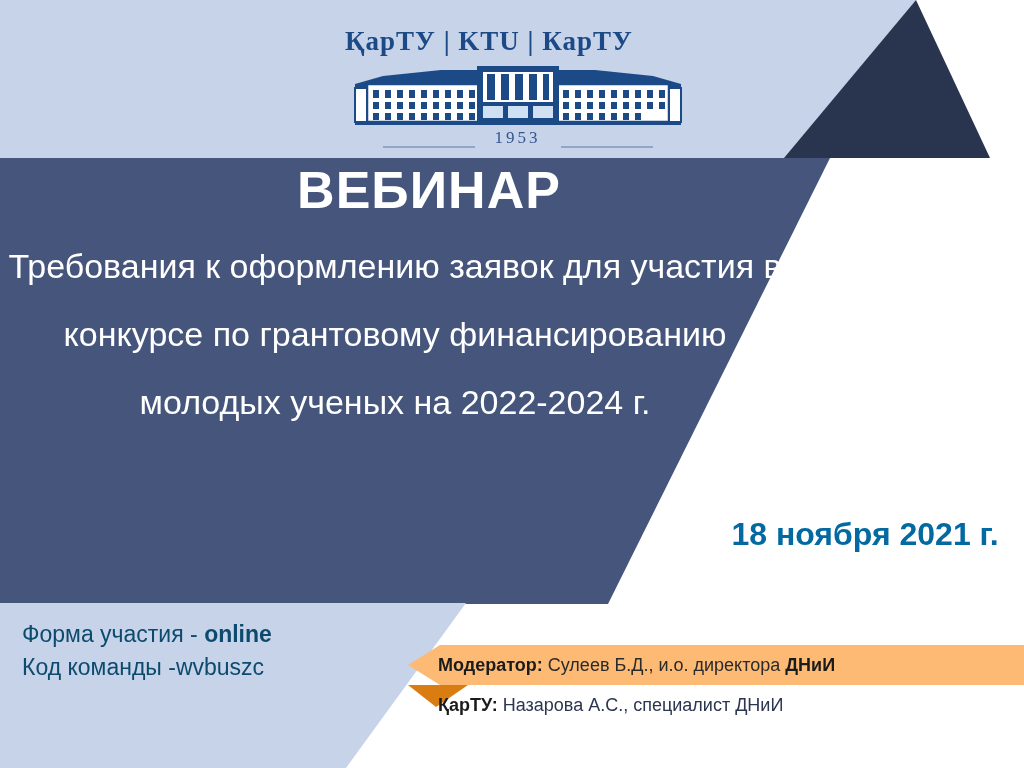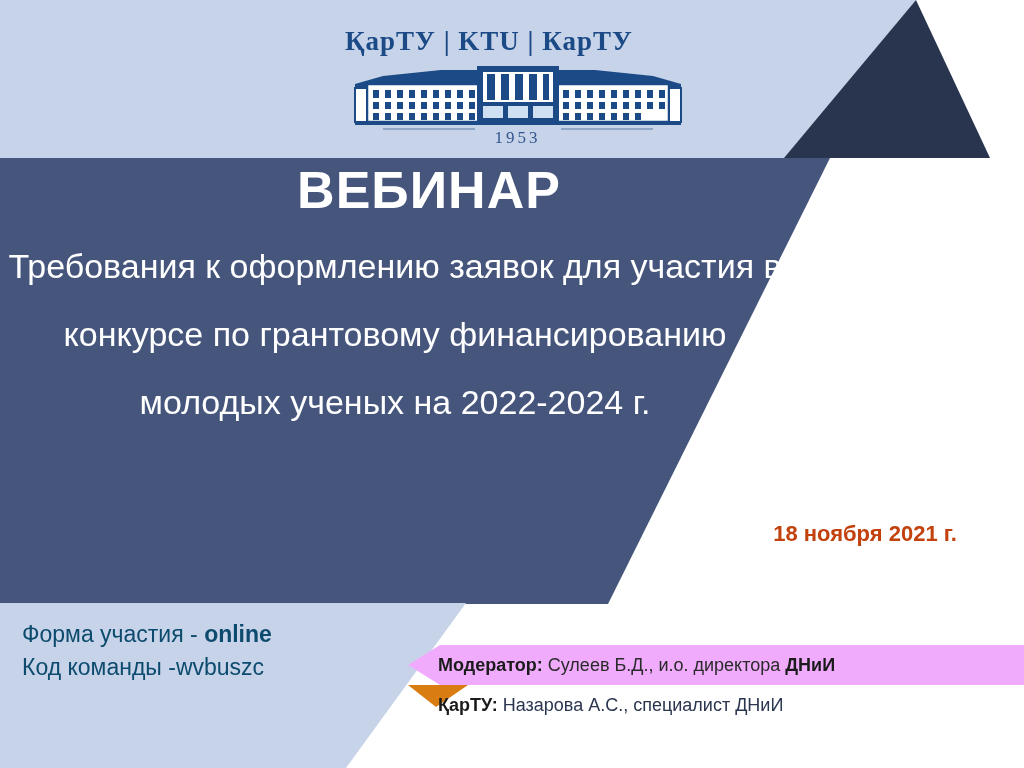--- a/index.html
+++ b/index.html
@@ -71,21 +71,21 @@
   #logo-building {
     position: absolute;
     left: 8px; top: 46px;
     width: 330px; height: 70px;
   }
   #logo-year-wrap {
     position: absolute;
     left: 0; top: 116px;
     width: 345px;
     display: flex;
-    align-items: flex-start;
+    align-items: flex-end;
     justify-content: center;
     gap: 20px;
   }
   #logo-year-wrap .rule {
     height: 2px;
     width: 92px;
     background: #8fa6c4;
   }
   #logo-year {
     font-family: "Liberation Serif", serif;
@@ -114,41 +114,41 @@
     font-weight: 400;
     color: #ffffff;
     line-height: 68px;
   }
 
   
   #date-block {
     right: 14px; top: 515px;
     width: 290px;
     text-align: center;
-    color: #c2410c;
-    font-size: 22px;
+    color: #0369a1;
+    font-size: 32px;
     font-weight: 700;
     line-height: 38px;
   }
 
   
   #participation {
     left: 22px; top: 618px;
     color: #0c4a6e;
     font-size: 23px;
     line-height: 33px;
     white-space: nowrap;
   }
   #participation b { font-weight: 700; }
 
   
   #ribbon {
     left: 408px; top: 645px;
     width: 616px; height: 40px;
-    background: #f0abfc;
+    background: #fdba74;
     clip-path: polygon(32px 0, 616px 0, 616px 40px, 32px 40px, 0 20px);
   }
   #ribbon-fold {
     left: 408px; top: 685px;
     width: 60px; height: 22px;
     background: #d97c12;
     clip-path: polygon(0 0, 60px 0, 28px 22px);
   }
   #moderator-line {
     position: absolute;

